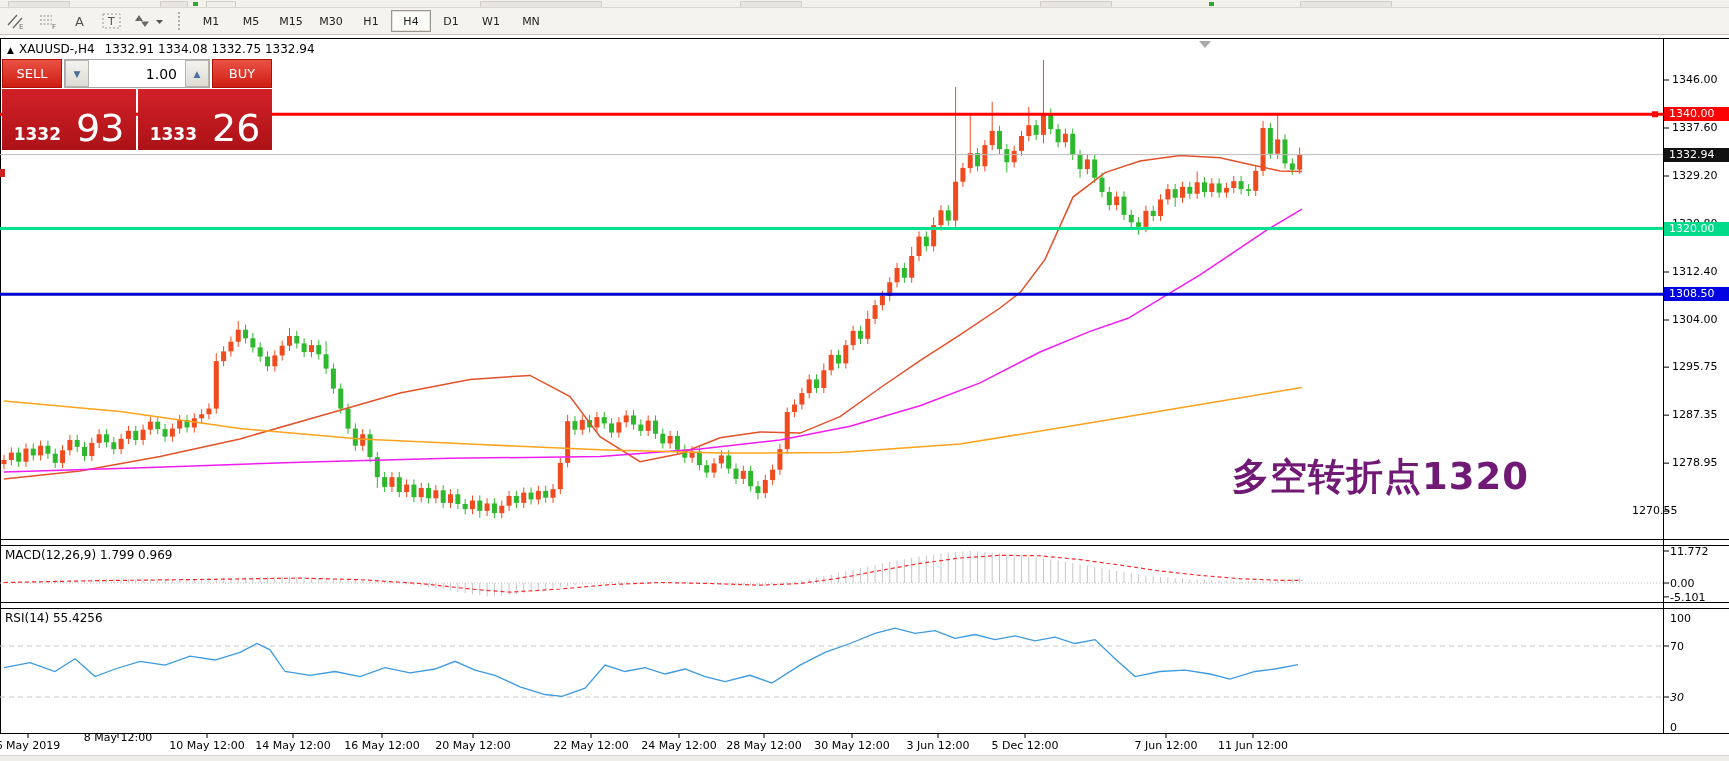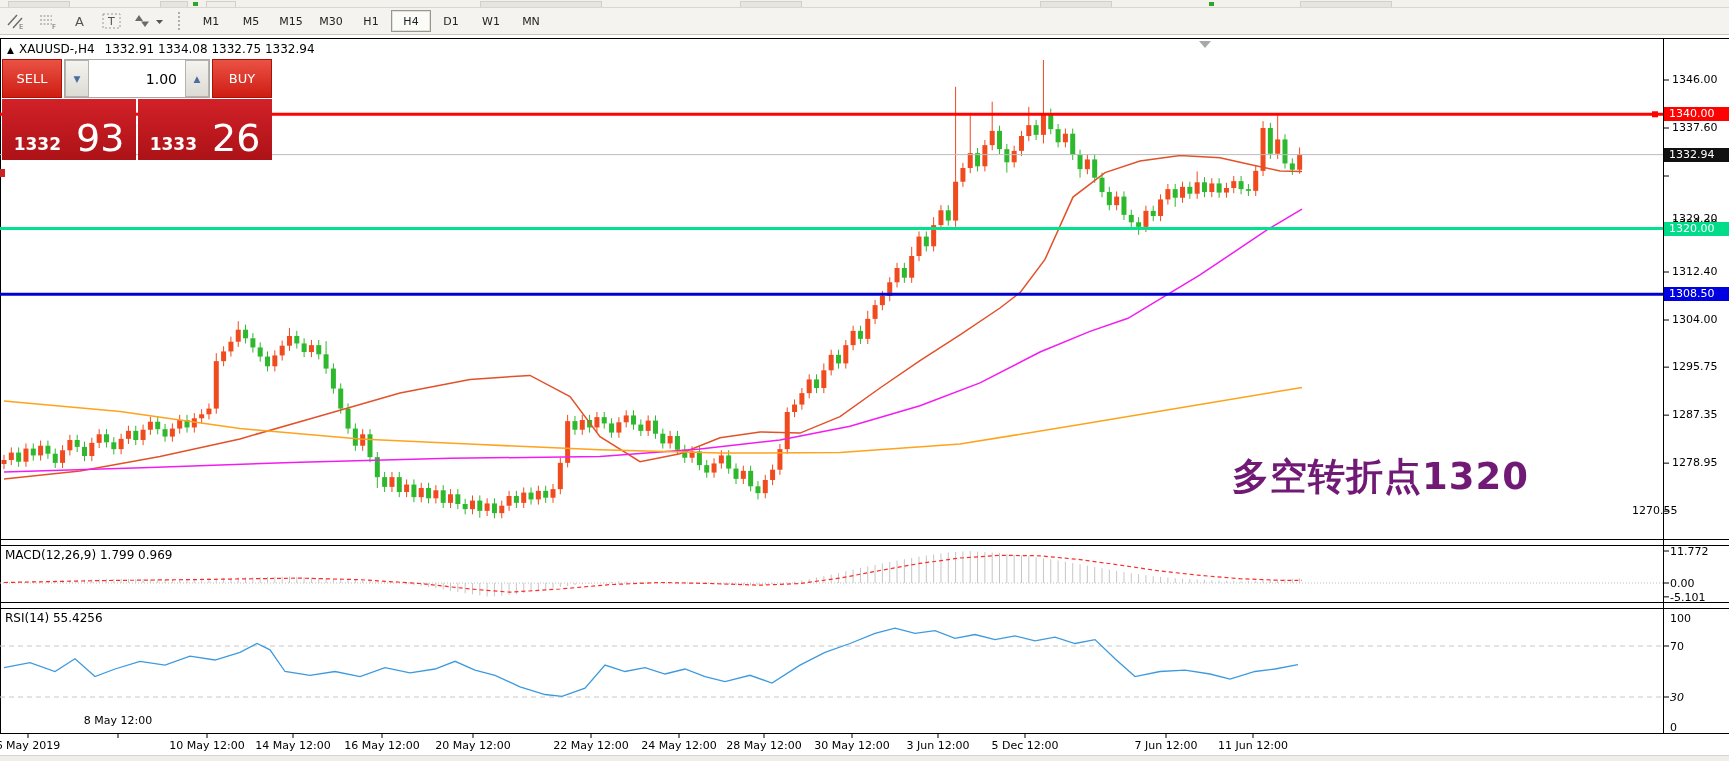--- a/index.html
+++ b/index.html
@@ -24,21 +24,21 @@
   
   .chart-area{position:absolute;left:0;top:38px;width:1729px;height:723px;background:#fff;}
   svg.layer{position:absolute;left:0;top:0;}
 
   .title-line{position:absolute;left:7px;top:42px;font-size:12px;color:#000;white-space:nowrap;}
   .title-line .tri{font-size:9px;margin-right:5px;}
   .title-line .ohlc{margin-left:10px;}
 
   
   .trade-panel{position:absolute;left:2px;top:59px;width:270px;}
-  .tp-row1{display:flex;height:39px;align-items:stretch;}
+  .tp-row1{display:flex;height:29px;align-items:stretch;}
   .btn-trade{flex:0 0 58px;color:#fff;font-size:13px;display:flex;align-items:center;justify-content:center;
              background:linear-gradient(#ea5244,#cf1d13);border:1px solid #a81208;}
   .spinner{flex:1;display:flex;margin:0 2px;border:1px solid #a8a8a8;background:#fff;}
   .spin-btn{width:22px;background:linear-gradient(#f4f3ef,#dddbd4);border:1px solid #b5b3ab;
             display:flex;align-items:center;justify-content:center;font-size:9px;color:#4a6f9f;}
   .spin-val{flex:1;display:flex;align-items:center;justify-content:flex-end;padding-right:8px;
             font-size:14px;color:#000;background:#fff;}
   .tp-row2{display:flex;height:61px;margin-top:1px;}
   .quote-cell{flex:1;background:linear-gradient(#d22128,#ac1217);color:#fff;display:flex;
               align-items:flex-end;justify-content:center;padding-bottom:3px;}
@@ -739,41 +739,41 @@
   </div>
 
   <div class="panel-label" style="top:548px">MACD(12,26,9) 1.799 0.969</div>
   <div class="panel-label" style="top:611px">RSI(14) 55.4256</div>
 
   <div class="annotation">多空转折点1320</div>
 
   <div id="overlays">
       <div class="axis-label" style="top: 73px; left: 1672px;">1346.00</div>
       <div class="axis-label" style="top: 121px; left: 1672px;">1337.60</div>
-      <div class="axis-label" style="top: 169px; left: 1672px; margin-top: 43px;">1329.20</div>
+      <div class="axis-label" style="top: 169px; left: 1672px;">1329.20</div>
       <div class="axis-label" style="top: 217px; left: 1672px;">1320.80</div>
       <div class="axis-label" style="top: 265px; left: 1672px;">1312.40</div>
       <div class="axis-label" style="top: 313.001px; left: 1672px;">1304.00</div>
       <div class="axis-label" style="top: 360.144px; left: 1672px;">1295.75</div>
       <div class="axis-label" style="top: 408.144px; left: 1672px;">1287.35</div>
       <div class="axis-label" style="top: 456.144px; left: 1672px;">1278.95</div>
       <div class="axis-label" style="top: 504.144px; left: 1632px;">1270.55</div>
       <div class="hline-label" style="top: 107.286px; background: rgb(254, 1, 0);">1340.00</div>
       <div class="hline-label" style="top: 147.629px; background: rgb(17, 17, 17);">1332.94</div>
       <div class="hline-label" style="top: 221.572px; background: rgb(0, 220, 138);">1320.00</div>
       <div class="hline-label" style="top: 287.286px; background: rgb(0, 0, 224);">1308.50</div>
       <div class="axis-label" style="top: 545px; left: 1670px;">11.772</div>
       <div class="axis-label" style="top: 577px; left: 1670px;">0.00</div>
       <div class="axis-label" style="top: 591px; left: 1670px;">-5.101</div>
       <div class="axis-label" style="top: 612px; left: 1670px;">100</div>
       <div class="axis-label" style="top: 640px; left: 1670px;">70</div>
       <div class="axis-label" style="top: 691px; left: 1670px; font-style: italic;">30</div>
       <div class="axis-label" style="top: 721px; left: 1670px;">0</div>
       <div class="date-label" style="top: 739px; left: -17px;">6 May 2019</div>
-      <div class="date-label" style="top: 714px; left: 73px; text-align: center;">8 May 12:00</div>
+      <div class="date-label" style="top: 731px; left: 73px; text-align: center;">8 May 12:00</div>
       <div class="date-label" style="top: 739px; left: 162px;">10 May 12:00</div>
       <div class="date-label" style="top: 739px; left: 248px;">14 May 12:00</div>
       <div class="date-label" style="top: 739px; left: 337px;">16 May 12:00</div>
       <div class="date-label" style="top: 739px; left: 428px;">20 May 12:00</div>
       <div class="date-label" style="top: 739px; left: 546px;">22 May 12:00</div>
       <div class="date-label" style="top: 739px; left: 634px;">24 May 12:00</div>
       <div class="date-label" style="top: 739px; left: 719px;">28 May 12:00</div>
       <div class="date-label" style="top: 739px; left: 807px;">30 May 12:00</div>
       <div class="date-label" style="top: 739px; left: 893px;">3 Jun 12:00</div>
       <div class="date-label" style="top: 739px; left: 980px;">5 Dec 12:00</div>

